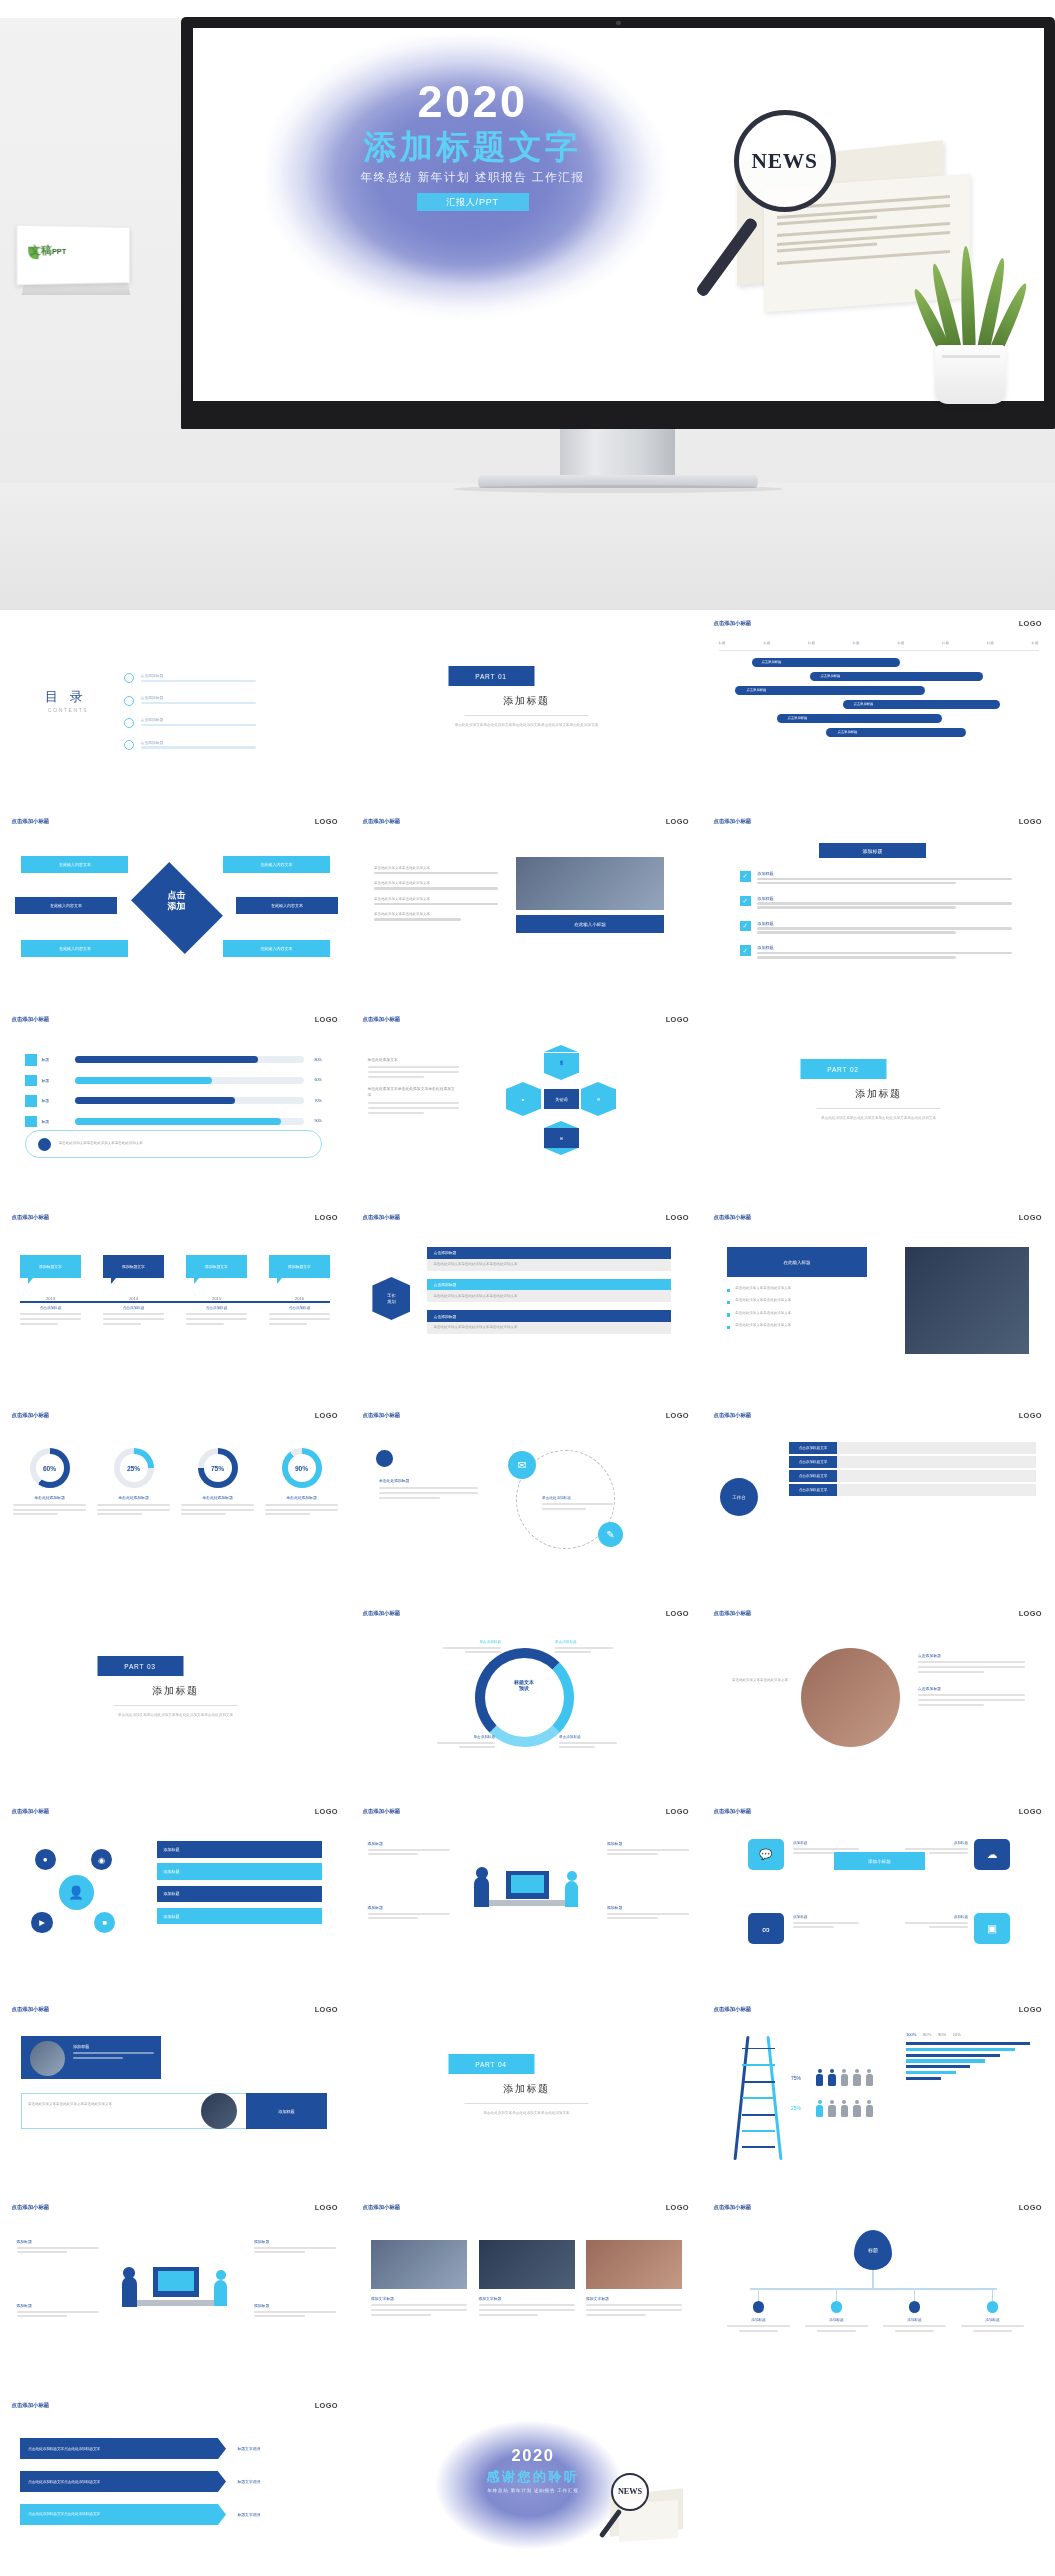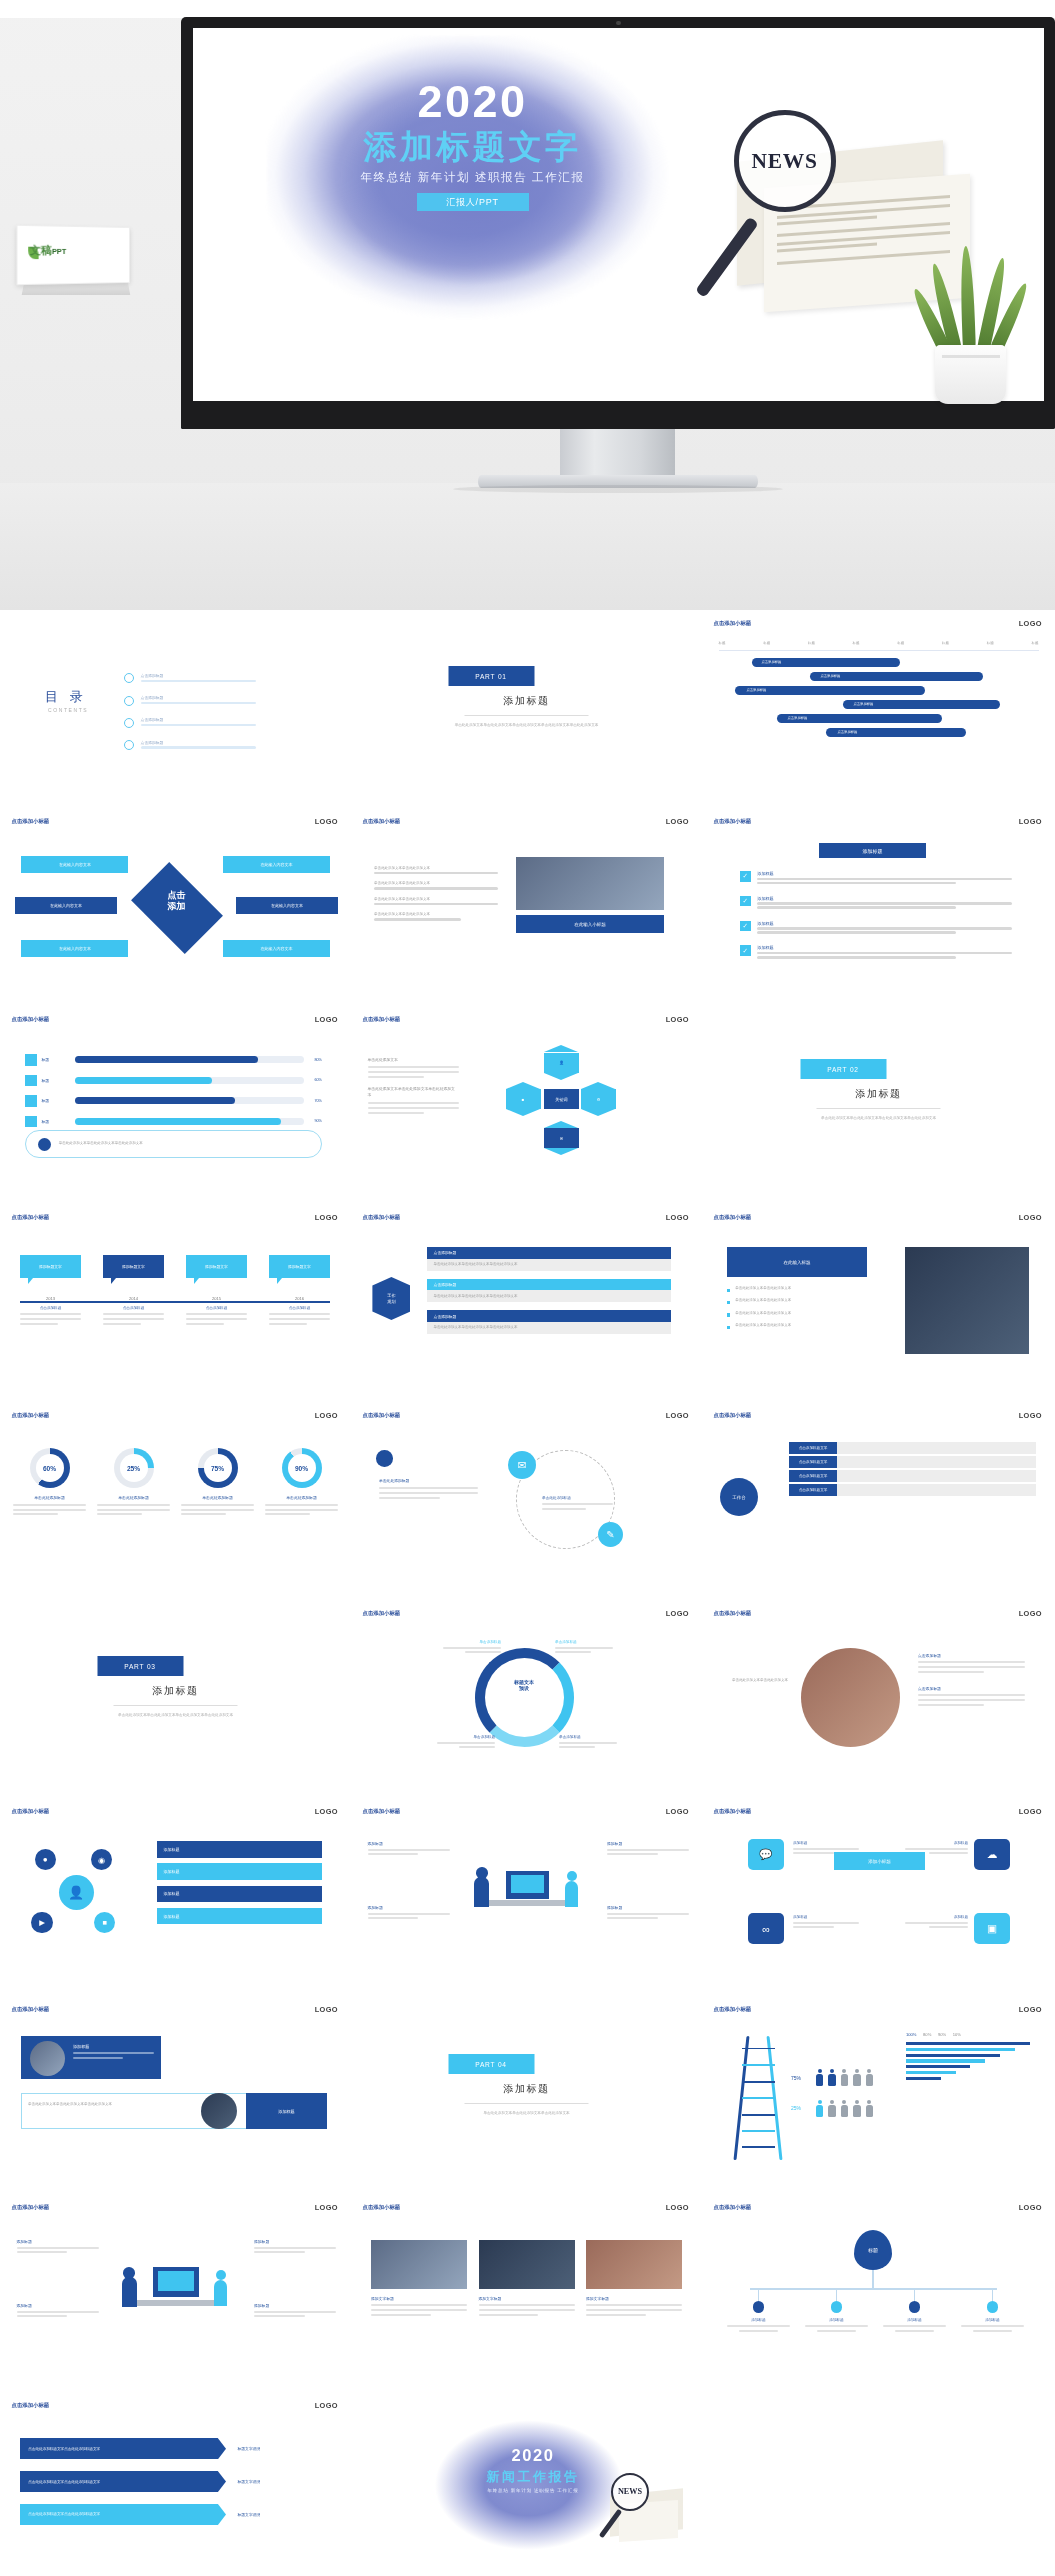--- a/index.html
+++ b/index.html
@@ -1137,21 +1137,21 @@
       <div style="display:flex;align-items:center;">
         <div style="width:206px;height:21.4px;background:#3fc4f0;color:#fff;font-size:3.6px;display:flex;align-items:center;padding-left:8.2px;clip-path:polygon(0 0,96% 0,100% 50%,96% 100%,0 100%);">点击此处添加标题文字点击此处添加标题文字</div>
         <div style="margin-left:11.5px;font-size:3.8px;color:#1f4e9c;">标题文字说明</div>
       </div>
     </div>
   </div>
 
   <div class="slide">
     <div class="final-blot"></div>
     <div style="position:absolute;left:79px;top:54px;width:206px;text-align:center;color:#fff;font-size:16.5px;font-weight:bold;letter-spacing:1.6px;">2020</div>
-    <div style="position:absolute;left:79px;top:76px;width:206px;text-align:center;color:#5fd0f5;font-size:13px;font-weight:bold;letter-spacing:2.5px;">新闻工作报告</div>
+    <div style="position:absolute;left:79px;top:76px;width:206px;text-align:center;color:#5fd0f5;font-size:13px;font-weight:bold;letter-spacing:2.5px;">感谢您的聆听</div>
     <div style="position:absolute;left:79px;top:96px;width:206px;text-align:center;color:#eef2ff;font-size:4.5px;letter-spacing:0.8px;">年终总结  新年计划  述职报告  工作汇报</div>
     <div style="position:absolute;left:247px;top:79px;width:91px;height:66px;">
       <div style="position:absolute;left:11.5px;top:21.4px;width:73px;height:41px;background:#efece3;transform:skewY(-6deg);"></div>
       <div style="position:absolute;left:21.4px;top:31px;width:59px;height:38px;background:#f7f5ef;transform:skewY(-4deg);"></div>
       <div style="position:absolute;left:10px;top:36px;width:5px;height:33px;background:#2e3140;transform:rotate(36deg);border-radius:2.5px;"></div>
       <div style="position:absolute;left:13px;top:1.6px;width:38px;height:38px;border-radius:50%;border:2.5px solid #2e3140;background:rgba(255,255,255,0.8);display:flex;align-items:center;justify-content:center;font-family:'Liberation Serif',serif;font-size:8.2px;font-weight:bold;color:#23263a;">NEWS</div>
     </div>
   </div>
 
 </div>

